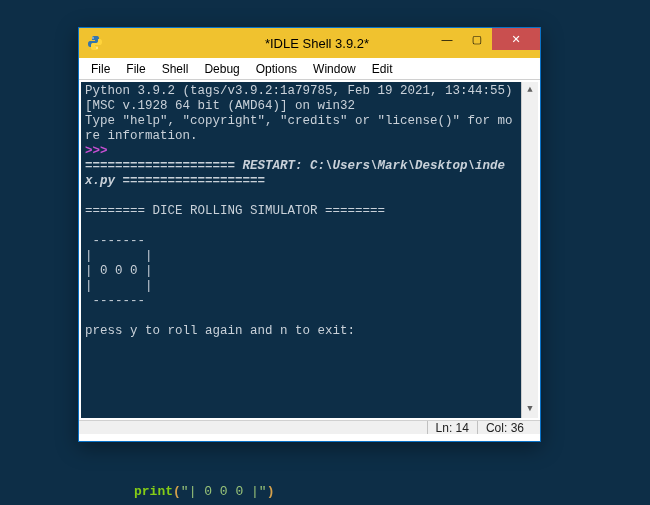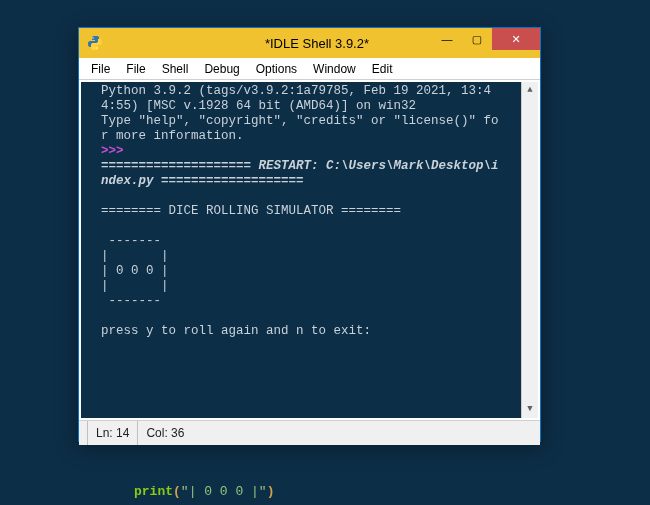--- a/index.html
+++ b/index.html
@@ -98,21 +98,21 @@
       background: #fff;
     }
     .console {
       width: calc(100% - 17px);
       height: 100%;
       background: #0d2e47;
       color: #c9d1d9;
       font-family: "Courier New", monospace;
       font-size: 12.5px;
       line-height: 15px;
-      padding: 2px 20px;
+      padding: 2px 4px;
       white-space: pre-wrap;
       word-break: break-all;
       overflow: hidden;
     }
     .prompt { color: #c94fd4; font-weight: bold; }
     .restart-line { color: #c9d1d9; font-weight: bold; font-style: italic; }
     .vscroll {
       position: absolute;
       right: 2px; top: 2px;
       width: 17px;
@@ -121,24 +121,25 @@
       border-left: 1px solid #ccc;
       display: flex;
       flex-direction: column;
       justify-content: space-between;
       align-items: center;
       font-size: 9px;
       color: #606060;
     }
     .scroll-arrow { height: 17px; line-height: 17px; }
     .statusbar {
-      height: 25px;
+      height: 14px;
       background: #f0f0f0;
       border-top: 1px solid #d0d0d0;
       display: flex;
+      justify-content: flex-end;
       align-items: center;
       font-family: "Segoe UI", Tahoma, sans-serif;
       font-size: 12px;
       padding: 0 8px;
       color: #222;
     }
     .status-cell {
       border-left: 1px solid #c0c0c0;
       padding: 0 8px;
       height: 100%;

